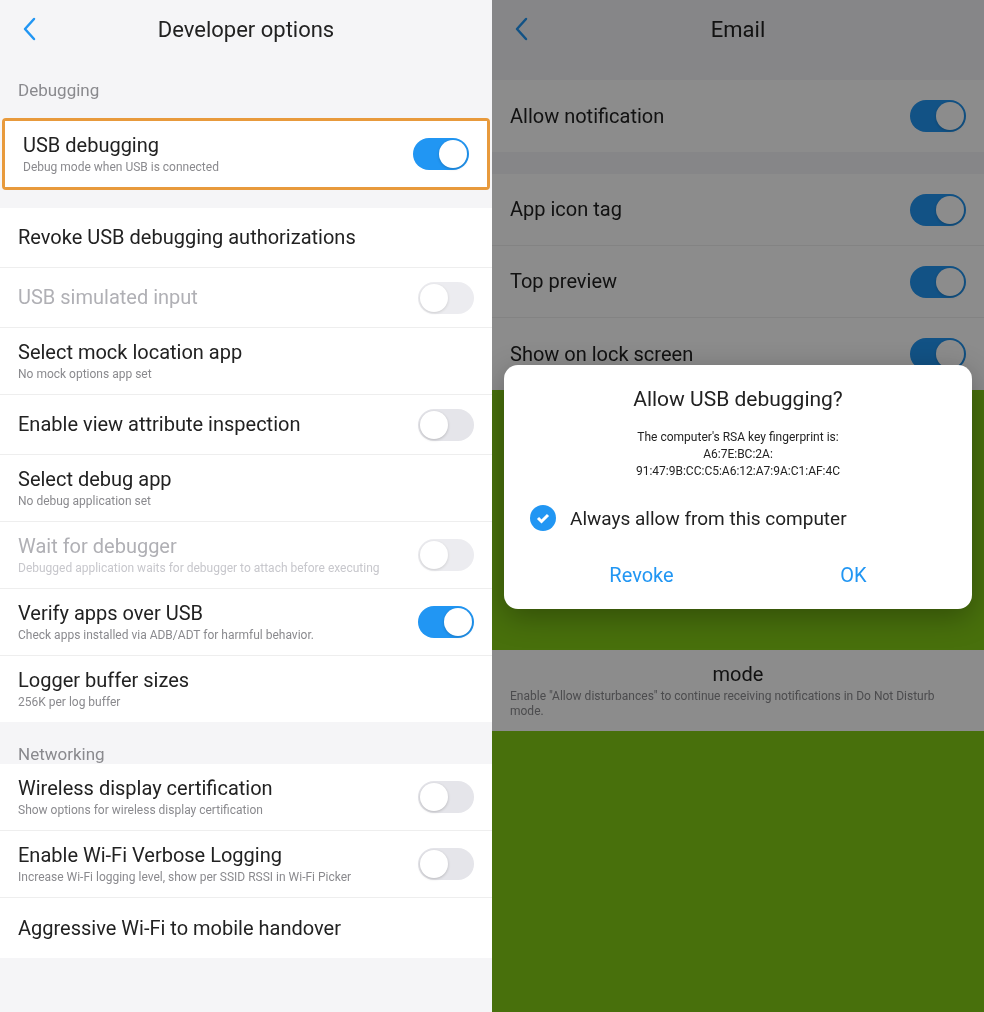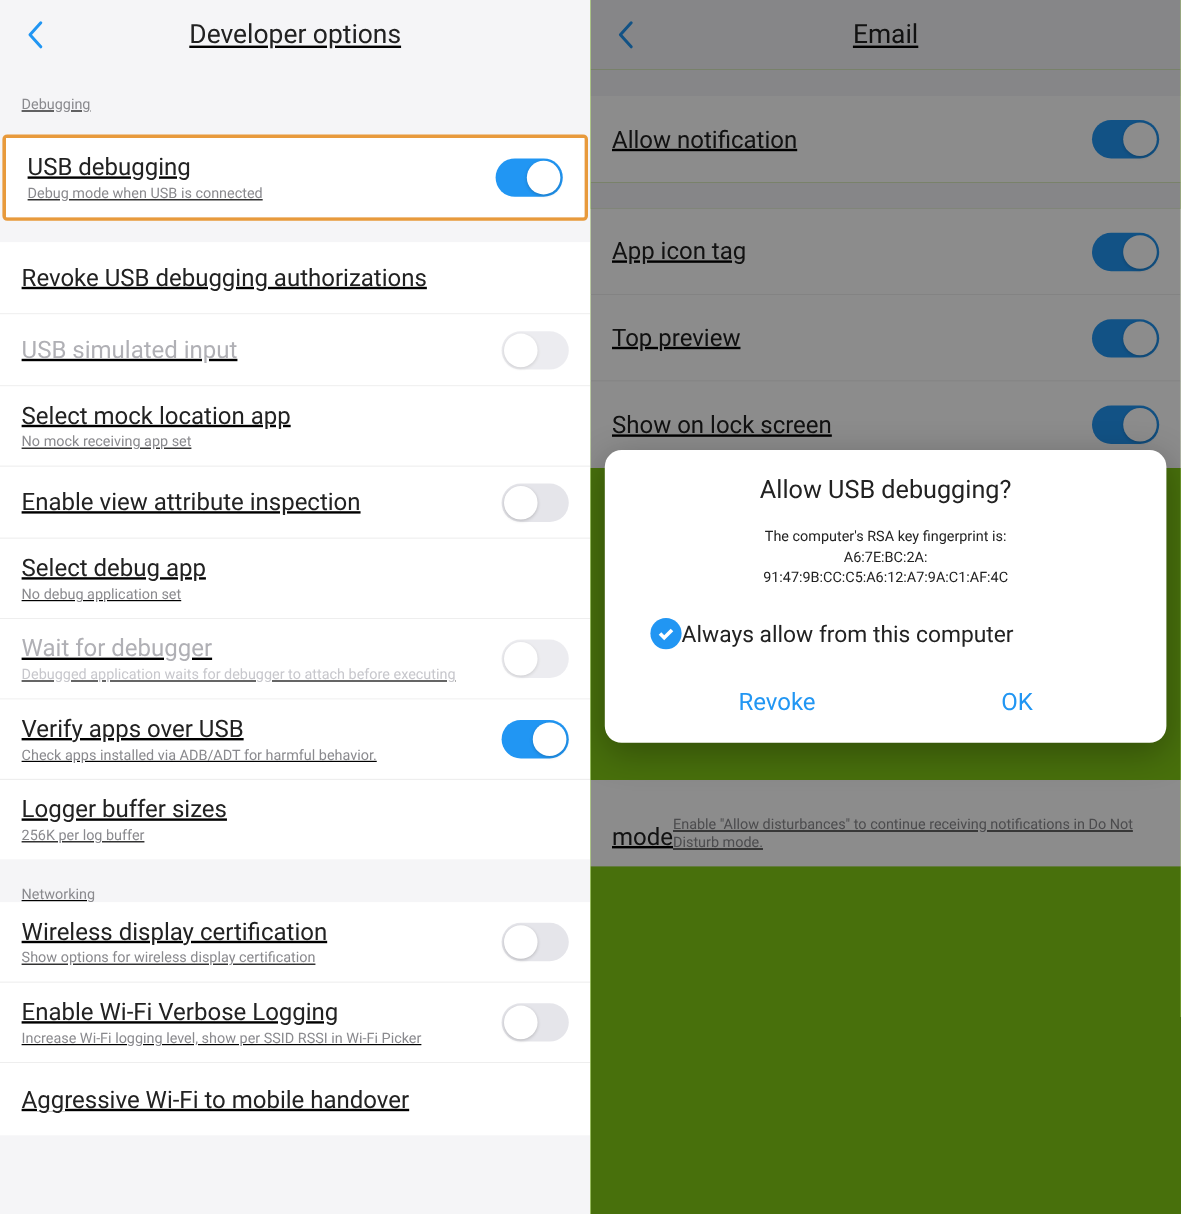--- a/index.html
+++ b/index.html
@@ -10,21 +10,20 @@
     height: 1012px;
     display: flex;
     overflow: hidden;
   }
   .pane {
     width: 492px;
     height: 1012px;
     position: relative;
     background: #f5f5f7;
     overflow: hidden;
-    text-decoration: underline;
   }
   .pane.right {
     background: #84cc16;
   }
   .overlay {
     position: absolute;
     inset: 0;
     background: rgba(0,0,0,0.45);
     z-index: 5;
   }
@@ -48,21 +47,21 @@
     justify-content: center;
   }
   .back-btn svg { width: 14px; height: 24px; }
   .header-title {
     font-size: 22px;
     color: #222;
     font-weight: 400;
   }
   .section-label {
     padding: 22px 18px 0;
-    font-size: 12px;
+    font-size: 17px;
     color: #8a8a8e;
   }
   .row {
     background: #fff;
     padding: 12px 18px;
     display: flex;
     align-items: center;
     justify-content: space-between;
     border-bottom: 1px solid #eee;
     min-height: 60px;
@@ -112,43 +111,44 @@
     border-radius: 4px;
     margin: 18px 2px;
   }
   .group { background: #fff; }
   .spacer { height: 22px; background: #f5f5f7; }
   
   .dialog {
     position: absolute;
     left: 12px;
     right: 12px;
-    top: 375px;
+    top: 365px;
     background: #fff;
     border-radius: 14px;
     z-index: 10;
-    padding: 22px 34px 14px;
+    padding: 22px 22px 14px;
     box-shadow: 0 8px 30px rgba(0,0,0,0.3);
   }
   .dialog-title {
     text-align: center;
     font-size: 21px;
     color: #222;
     margin-bottom: 18px;
   }
   .dialog-body {
     text-align: center;
     font-size: 12px;
     color: #222;
     line-height: 1.4;
     margin-bottom: 20px;
   }
   .dialog-check-row {
     display: flex;
     align-items: center;
+    gap: 14px;
     padding: 6px 4px 18px;
   }
   .checkbox {
     width: 26px;
     height: 26px;
     border-radius: 50%;
     background: #2196f3;
     display: flex;
     align-items: center;
     justify-content: center;
@@ -209,21 +209,21 @@
       <div class="textcol">
           <div class="title disabled">USB simulated input</div>
         </div>
       <div class="toggle disabled">
           <div class="knob"></div>
         </div>
     </div>
     <div class="row">
       <div class="textcol">
         <div class="title">Select mock location app</div>
-        <div class="sub">No mock receiving app set</div>
+        <div class="sub">No mock options app set</div>
       </div>
     </div>
     <div class="row">
       <div class="textcol">
           <div class="title">Enable view attribute inspection</div>
         </div>
       <div class="toggle off">
           <div class="knob"></div>
         </div>
     </div>
@@ -331,21 +331,21 @@
       <div class="textcol">
           <div class="title">Show on lock screen</div>
         </div>
       <div class="toggle on">
           <div class="knob"></div>
         </div>
     </div>
   </div>
   <div style="height:260px"></div>
   <div class="group">
-    <div class="row" style="flex-direction:row;align-items:flex-end">
+    <div class="row" style="flex-direction:column;align-items:center">
       <div class="title">mode</div>
       <div class="sub">Enable "Allow disturbances" to continue receiving notifications in Do Not Disturb mode.</div>
     </div>
   </div>
 
   <div class="overlay"></div>
 
   <div class="dialog">
     <div class="dialog-title">Allow USB debugging?</div>
     <div class="dialog-body">

